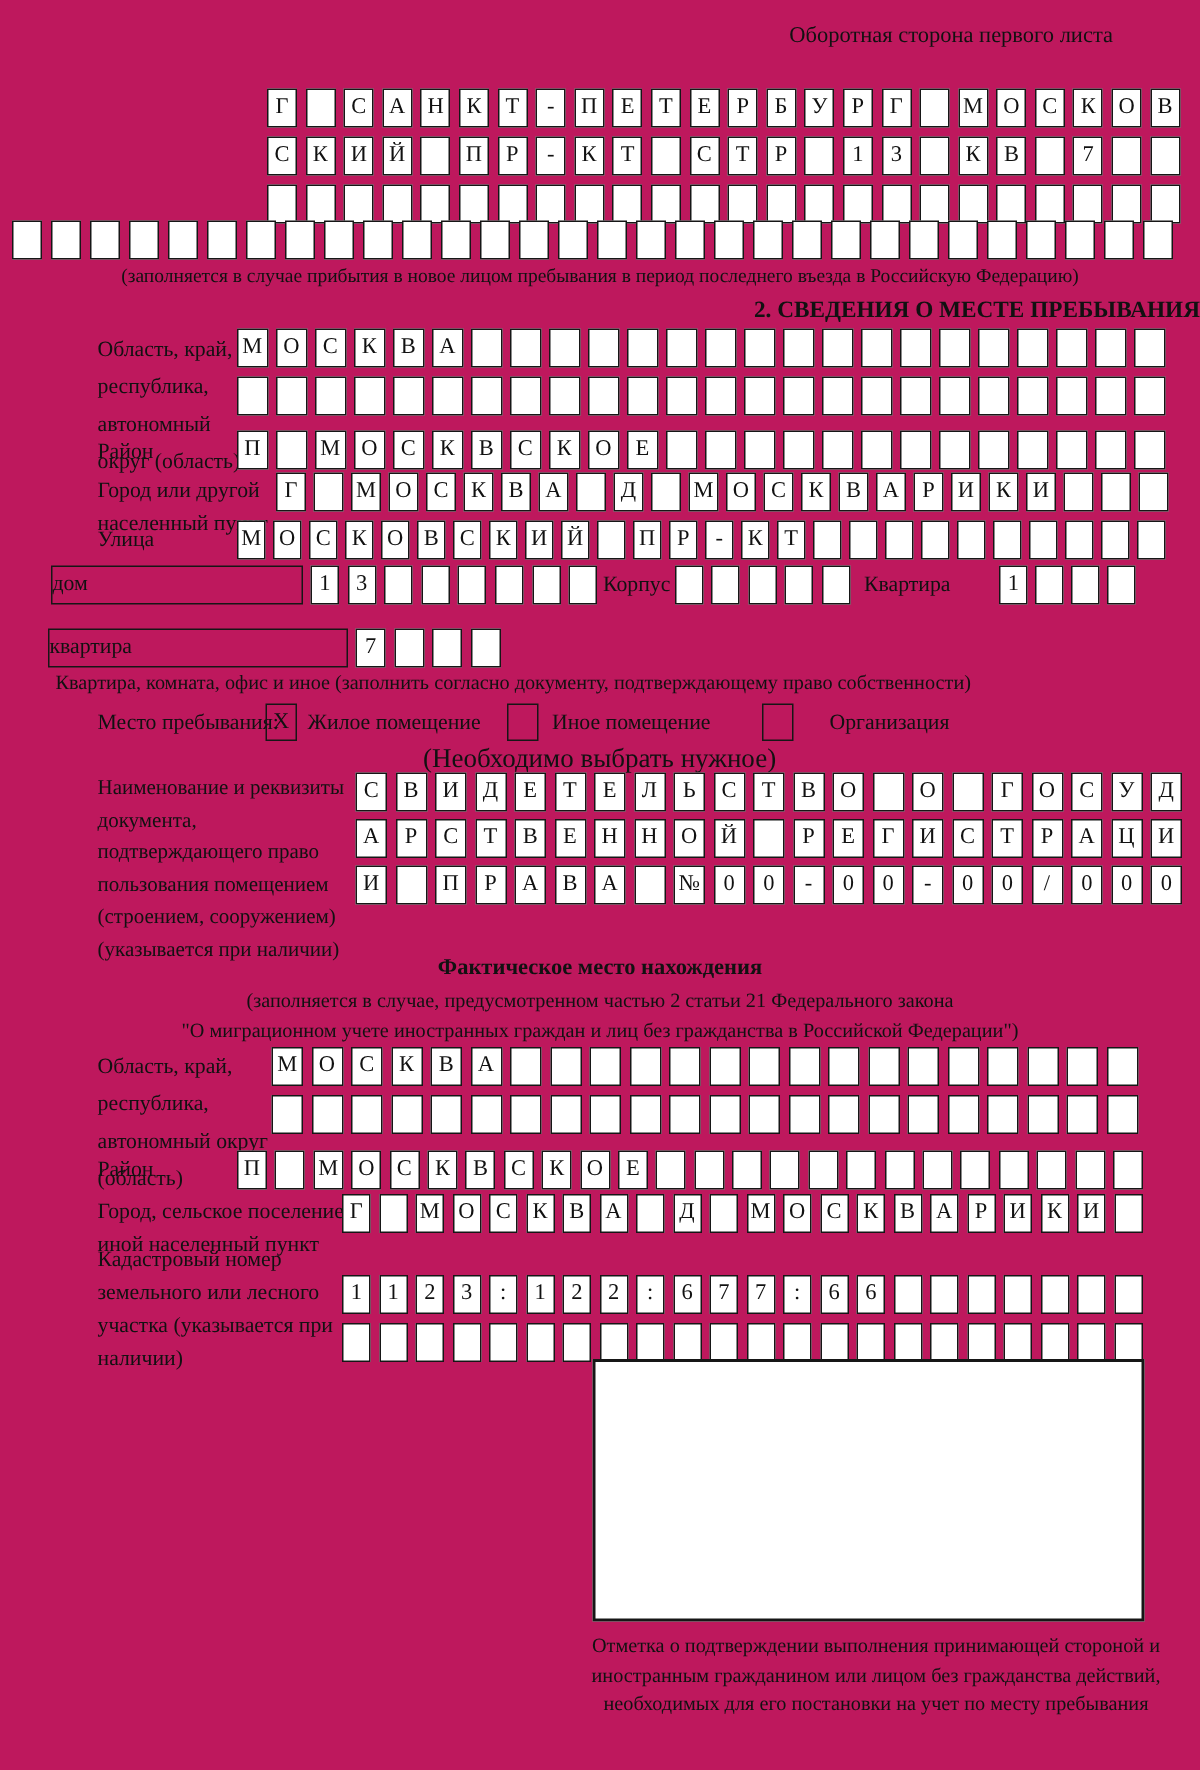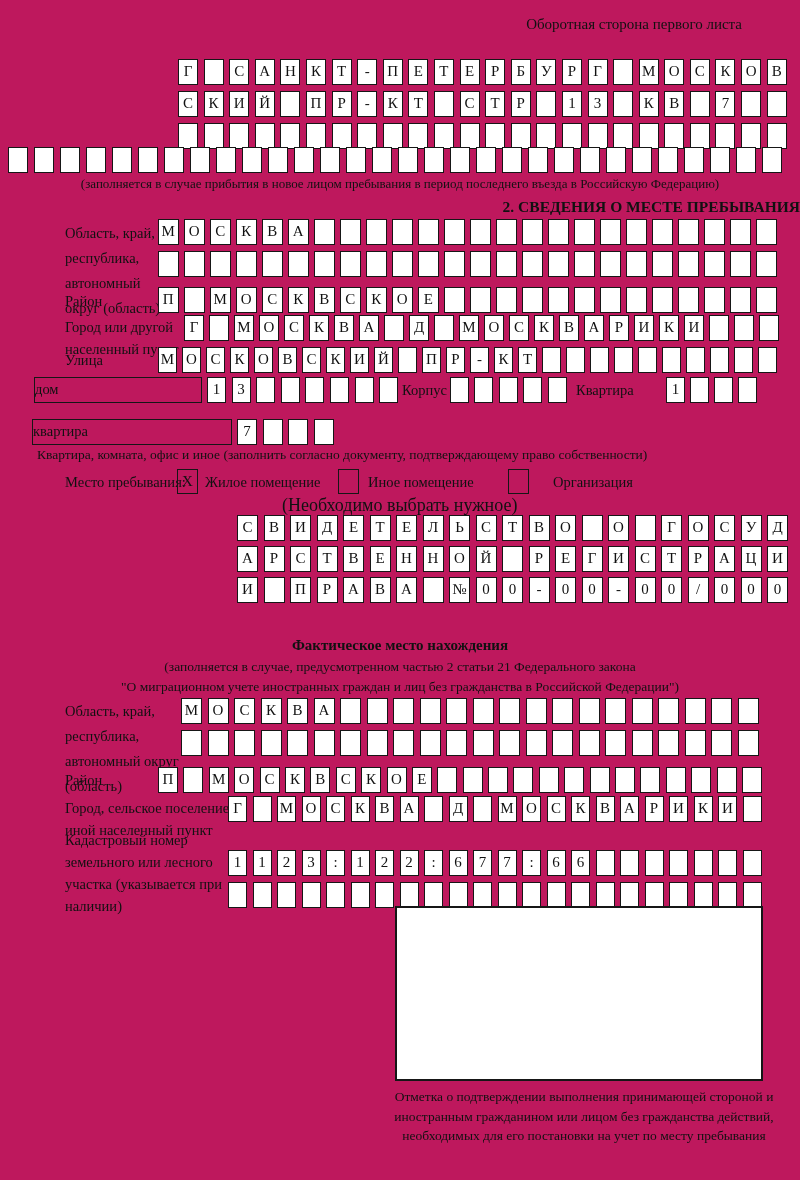--- a/index.html
+++ b/index.html
@@ -318,20 +318,21 @@
 
   <div class="abs lbl" style="left:65px;top:471px;">Место пребывания:</div>
   <span class="abs cbox" style="left:177px;top:469px;">X</span>
   <div class="abs lbl" style="left:205px;top:471px;">Жилое помещение</div>
   <span class="abs cbox" style="left:338px;top:469px;"></span>
   <div class="abs lbl" style="left:368px;top:471px;">Иное помещение</div>
   <span class="abs cbox" style="left:508px;top:469px;"></span>
   <div class="abs lbl" style="left:553px;top:471px;">Организация</div>
   <div class="abs" style="left:243px;top:495px;font-size:18px;margin-left:39px;">(Необходимо выбрать нужное)</div>
 
+  <div class="abs" style="left:65px;top:515px;width:178px;font-size:14px;line-height:21.5px;">Наименование и реквизиты документа, подтверждающего право пользования помещением (строением, сооружением) (указывается при наличии)</div>
   <div class="abs cellrow" style="left:237px;top:515px;--cw:21px;--g:5.5px;">
       <span class="cell">С</span>
       <span class="cell">В</span>
       <span class="cell">И</span>
       <span class="cell">Д</span>
       <span class="cell">Е</span>
       <span class="cell">Т</span>
       <span class="cell">Е</span>
       <span class="cell">Л</span>
       <span class="cell">Ь</span>

